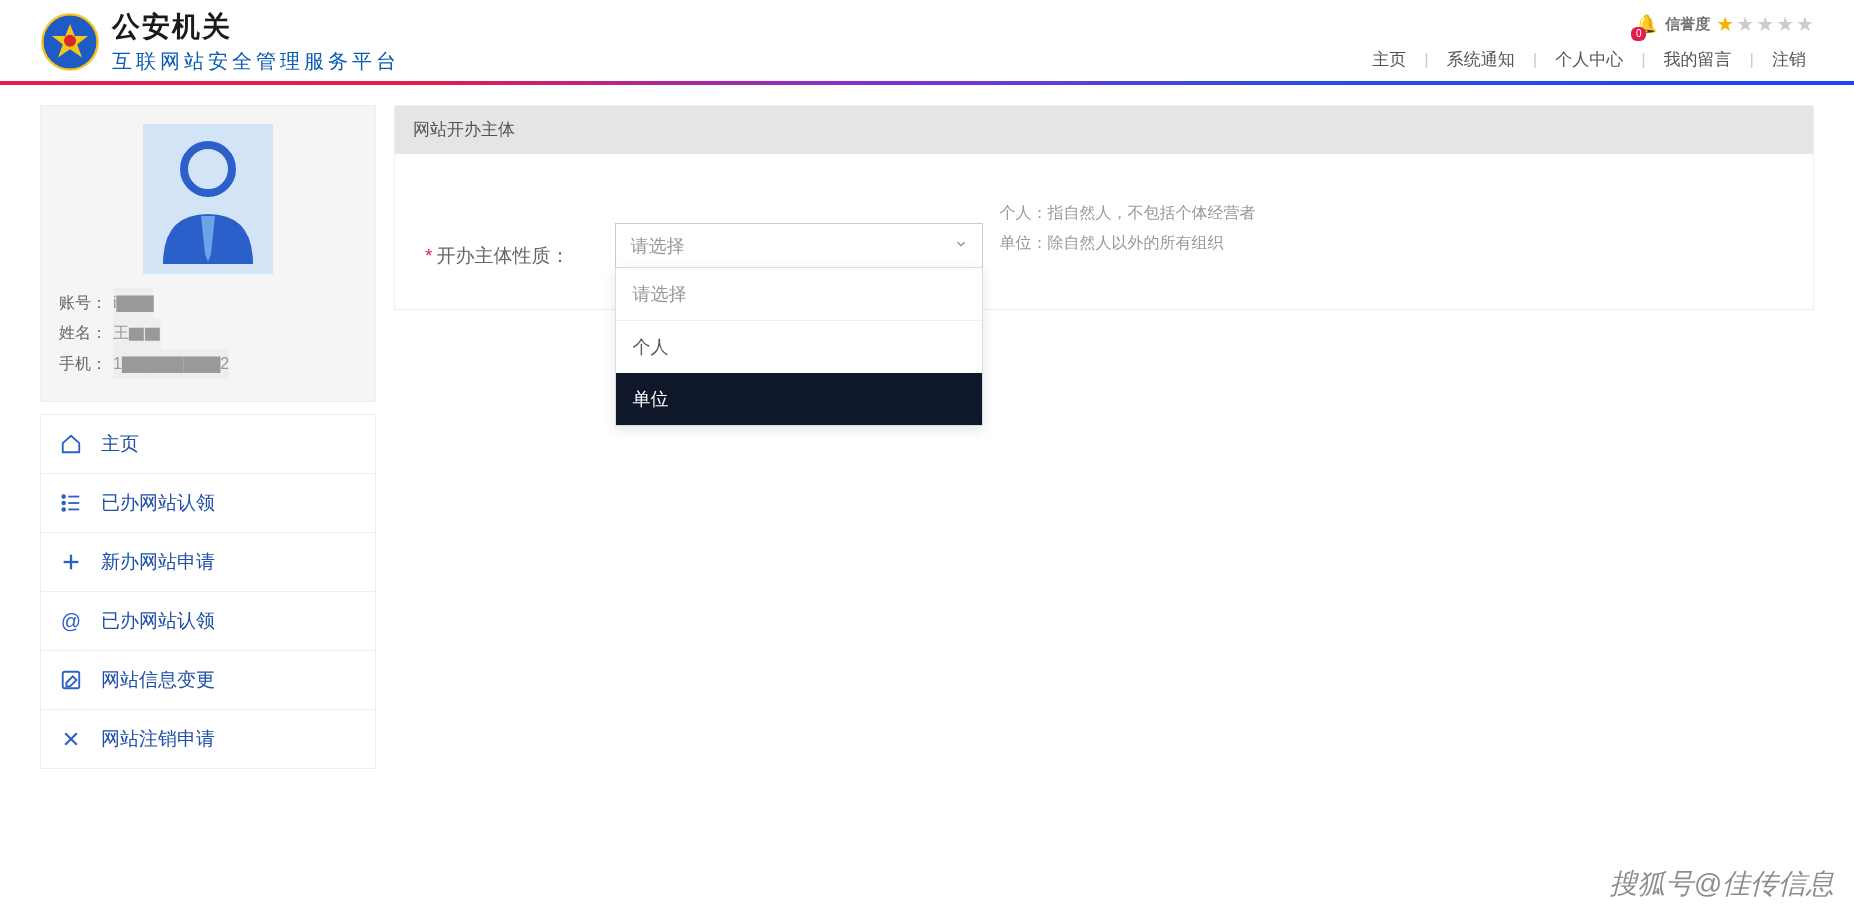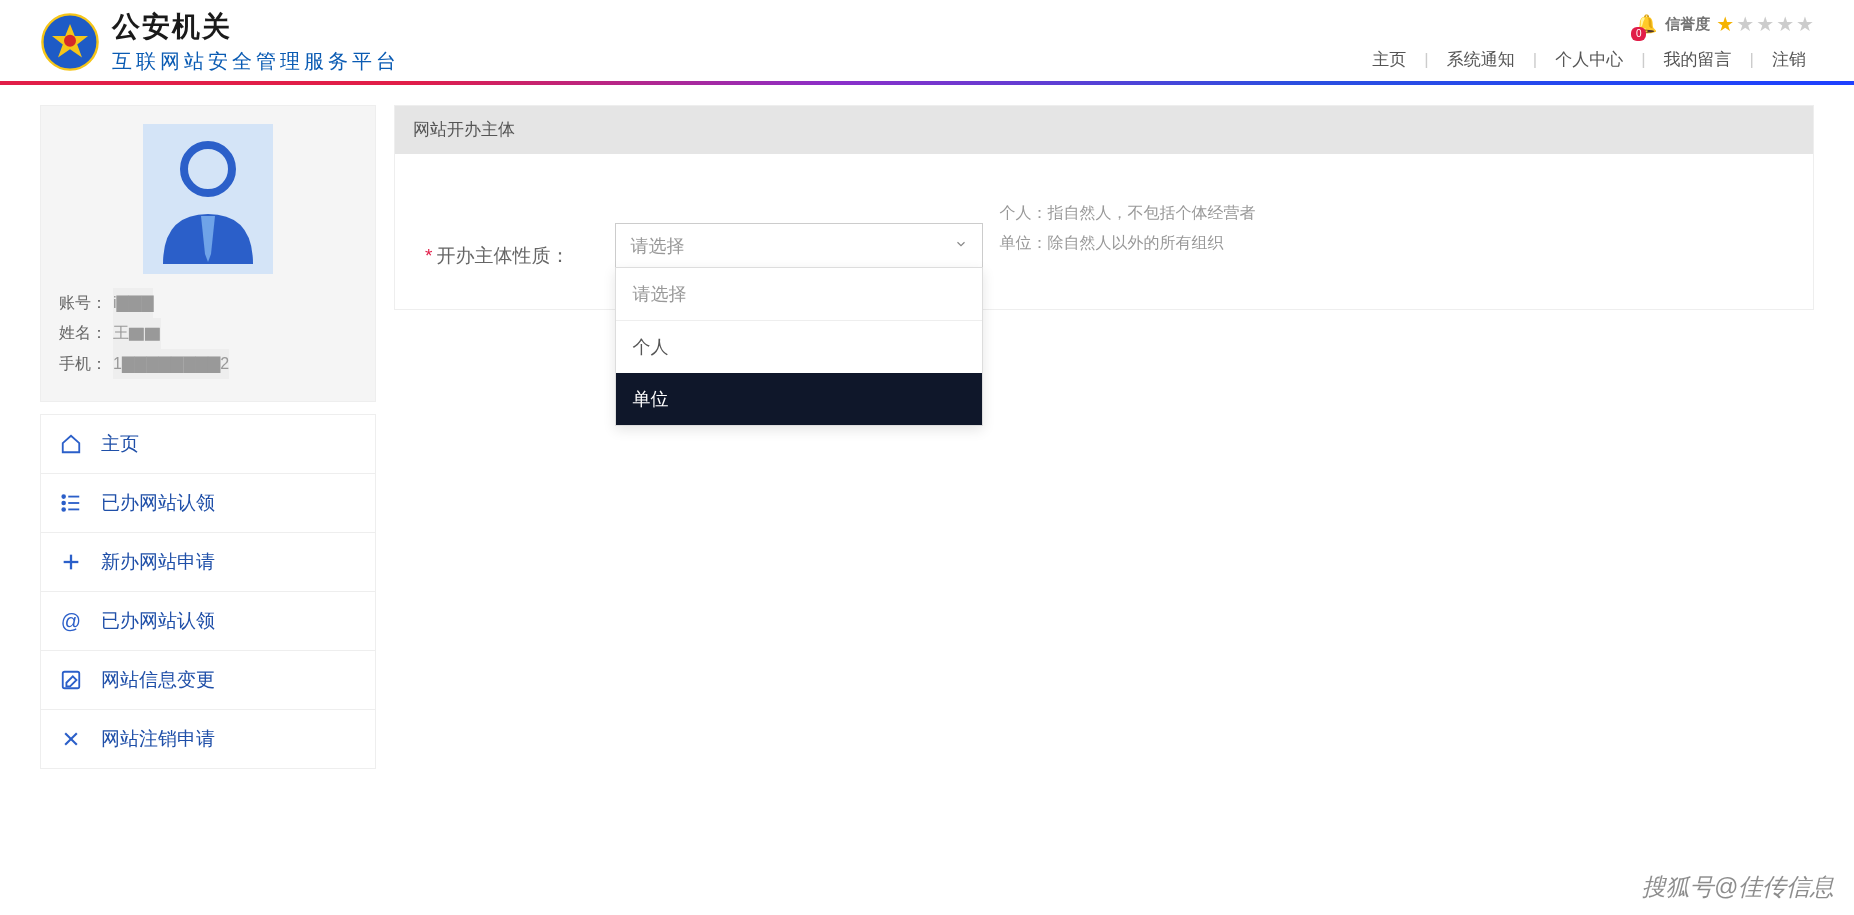--- a/index.html
+++ b/index.html
@@ -53,21 +53,21 @@
 .select-wrap { position: relative; width: 368px; margin-left: 40px; }
 .select-box { border: 1px solid #ccc; padding: 10px 14px; font-size: 18px; color: #999; display: flex; justify-content: space-between; align-items: center; background: #fff; cursor: pointer; }
 .chevron { color: #888; }
 .dropdown { position: absolute; top: 44px; left: 0; width: 100%; border: 1px solid #ddd; background: #fff; box-shadow: 0 4px 12px rgba(0,0,0,0.1); z-index: 5; }
 .dd-item { padding: 14px 16px; font-size: 18px; color: #555; cursor: pointer; }
 .dd-item.placeholder { color: #999; border-bottom: 1px solid #eee; }
 .dd-item.highlighted { background: #0f172a; color: #fff; }
 
 .hint-box { font-size: 16px; color: #999; line-height: 1.9; padding: 4px 10px 10px 10px; }
 
-.watermark { position: fixed; right: 20px; bottom: 12px; font-size: 24px; color: rgba(0,0,0,0.45); font-style: italic; font-weight: 500; pointer-events: none; text-shadow: 0 0 3px rgba(255,255,255,0.6); }
+.watermark { position: fixed; right: 20px; bottom: 12px; font-size: 28px; color: rgba(0,0,0,0.45); font-style: italic; font-weight: 500; pointer-events: none; text-shadow: 0 0 3px rgba(255,255,255,0.6); }
 </style>
 </head>
 <body>
 
 <div class="header">
   <div class="logo-section">
     <svg class="badge-icon" viewBox="0 0 100 100">
       <circle cx="50" cy="50" r="46" fill="#1e5bc6" stroke="#f5c518" stroke-width="4"></circle>
       <polygon points="50,20 58,40 80,40 62,54 70,76 50,62 30,76 38,54 20,40 42,40" fill="#f5c518"></polygon>
       <circle cx="50" cy="48" r="10" fill="#d62828"></circle>

